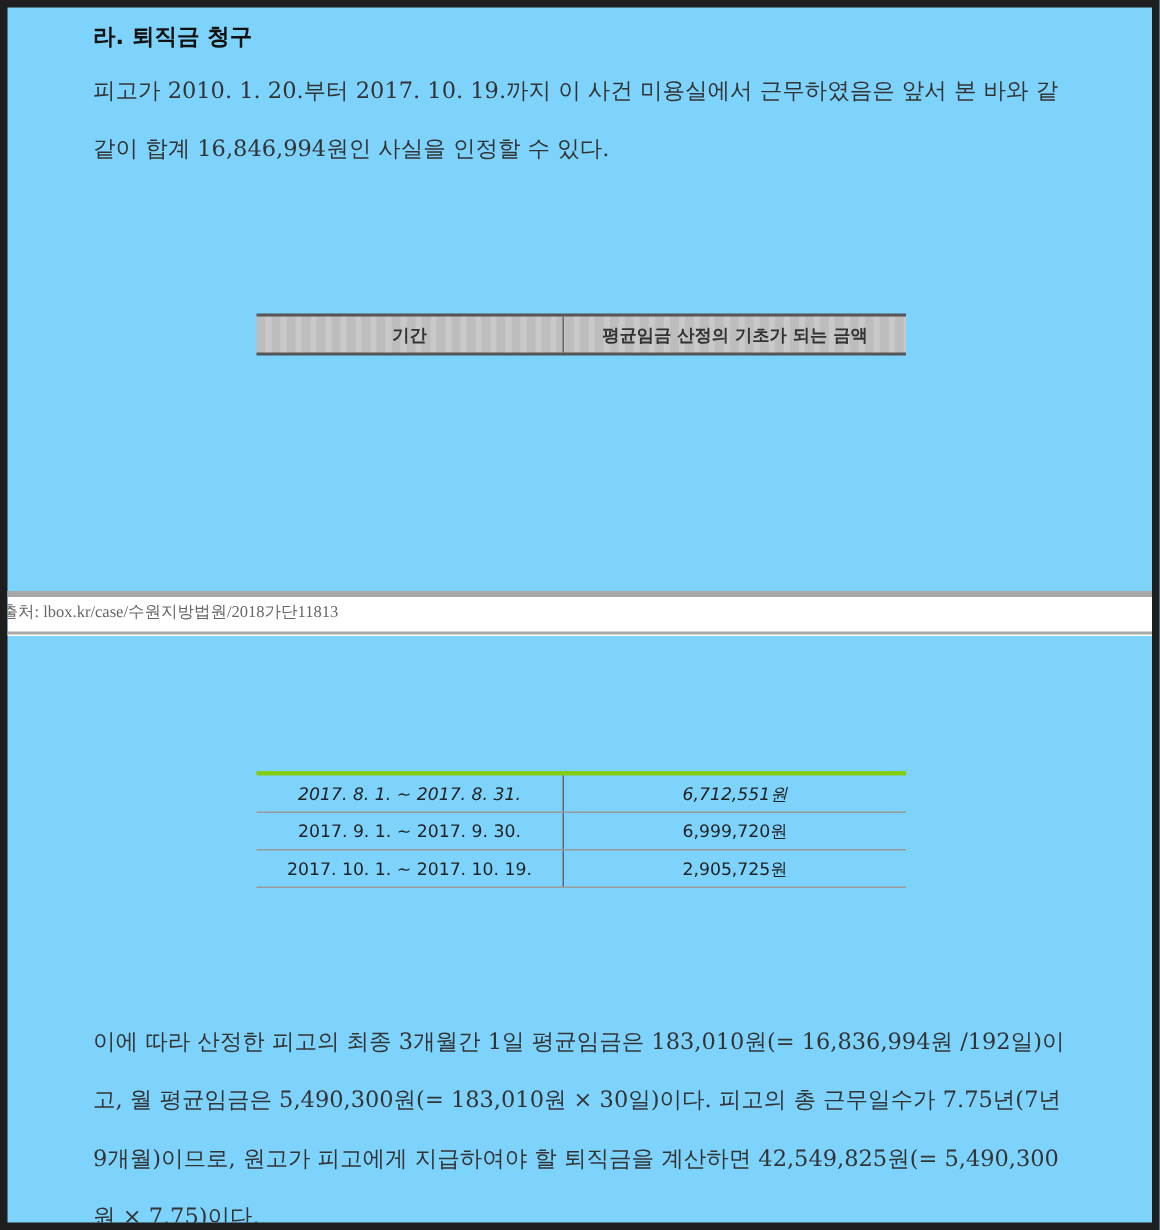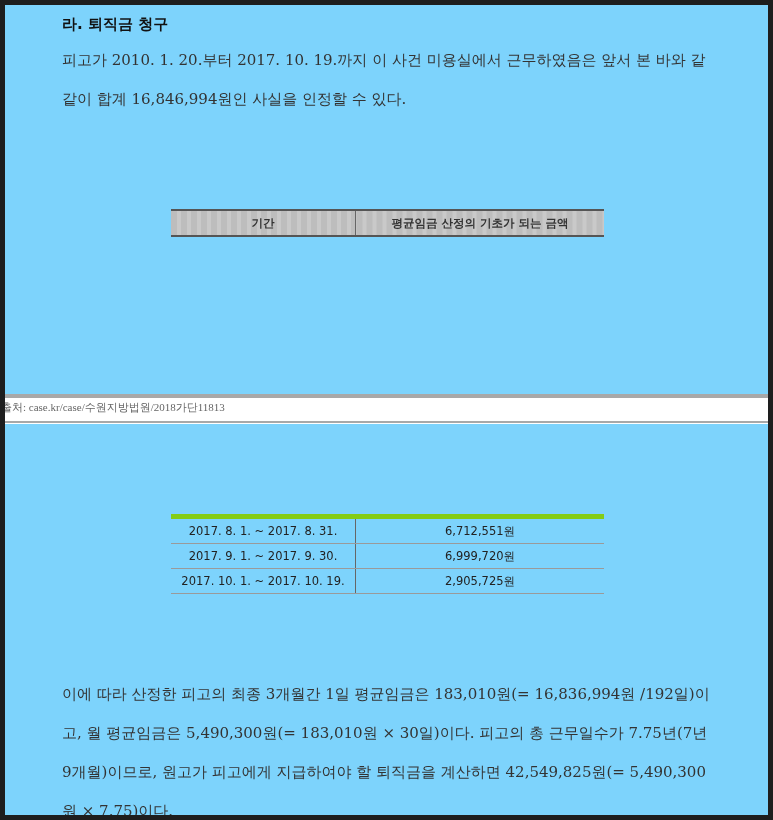--- a/index.html
+++ b/index.html
@@ -17,32 +17,32 @@
   }
   .para { position: absolute; left: 57px; width: 660px; font-size: 15px; color: #333; }
   .para .line { height: 39px; line-height: 39px; white-space: nowrap; }
   .p1 { top: 36px; }
   .p2 { top: 670px; }
 
   table.wage {
     position: absolute; left: 166px; border-collapse: collapse;
     font-family: "DejaVu Sans", "Liberation Sans", sans-serif; font-size: 11.5px; color: #222;
   }
-  table.wage td, table.wage th { text-align: center; padding: 0 4px; }
+  table.wage td, table.wage th { text-align: center; padding: 0 14px; }
   .t1 { top: 204px; width: 433px; }
   .t1 th {
     background: repeating-linear-gradient(90deg, #bdbdbd 0 6px, #c9c9c9 6px 10px);
     height: 24px; font-weight: bold; color: #333;
     border-top: 2px solid #555; border-bottom: 2px solid #555;
   }
   .t1 td { height: 38px; line-height: 14px; border-bottom: 2px solid #999; }
   .t1 .c1 { width: 176px; border-right: 1px solid #666; }
   .t2 { top: 509px; width: 433px; }
   .t2 td { height: 24px; border-bottom: 1px solid #9a9a9a; }
-  .t2 tr:first-child td { border-top: 5px solid #84cc16; }
+  .t2 tr:first-child td { border-top: 3px solid #84cc16; font-style: italic; }
   .t2 .c1 { width: 176px; border-right: 1px solid #666; }
   .t2 tr.total td { border-top: 2px solid #333; border-bottom: 2px solid #333; }
 
   .page-number {
     position: absolute; left: 0; width: 763px; top: 357px; text-align: center;
     font-size: 14px; color: #444; letter-spacing: 2px; margin-top: 36px;
   }
   .break-band { position: absolute; left: 0; width: 763px; top: 389px; height: 30px; background: #fff; }
   .break-top { position: absolute; left: 0; width: 763px; top: 389px; height: 4px; background: #a8a8a8; }
   .break-bottom { position: absolute; left: 0; width: 763px; top: 416px; height: 2px; background: #a8a8a8; }
@@ -70,21 +70,21 @@
       <th>평균임금 산정의 기초가 되는 금액</th>
     </tr>
   </tbody>
     </table>
 
   <div class="page-number">- 1 1 -</div>
 
   <div class="break-band"></div>
   <div class="break-top"></div>
   <div class="break-bottom"></div>
-  <div class="source">출처: case.kr/case/수원지방법원/2018가단11813</div>
+  <div class="source">출처: lbox.kr/case/수원지방법원/2018가단11813</div>
 
   <table class="wage t2">
     <tbody>
         <tr>
       <td class="c1">2017. 8. 1. ~ 2017. 8. 31.</td>
       <td>6,712,551원</td>
     </tr>
     <tr>
       <td class="c1">2017. 9. 1. ~ 2017. 9. 30.</td>
       <td>6,999,720원</td>

